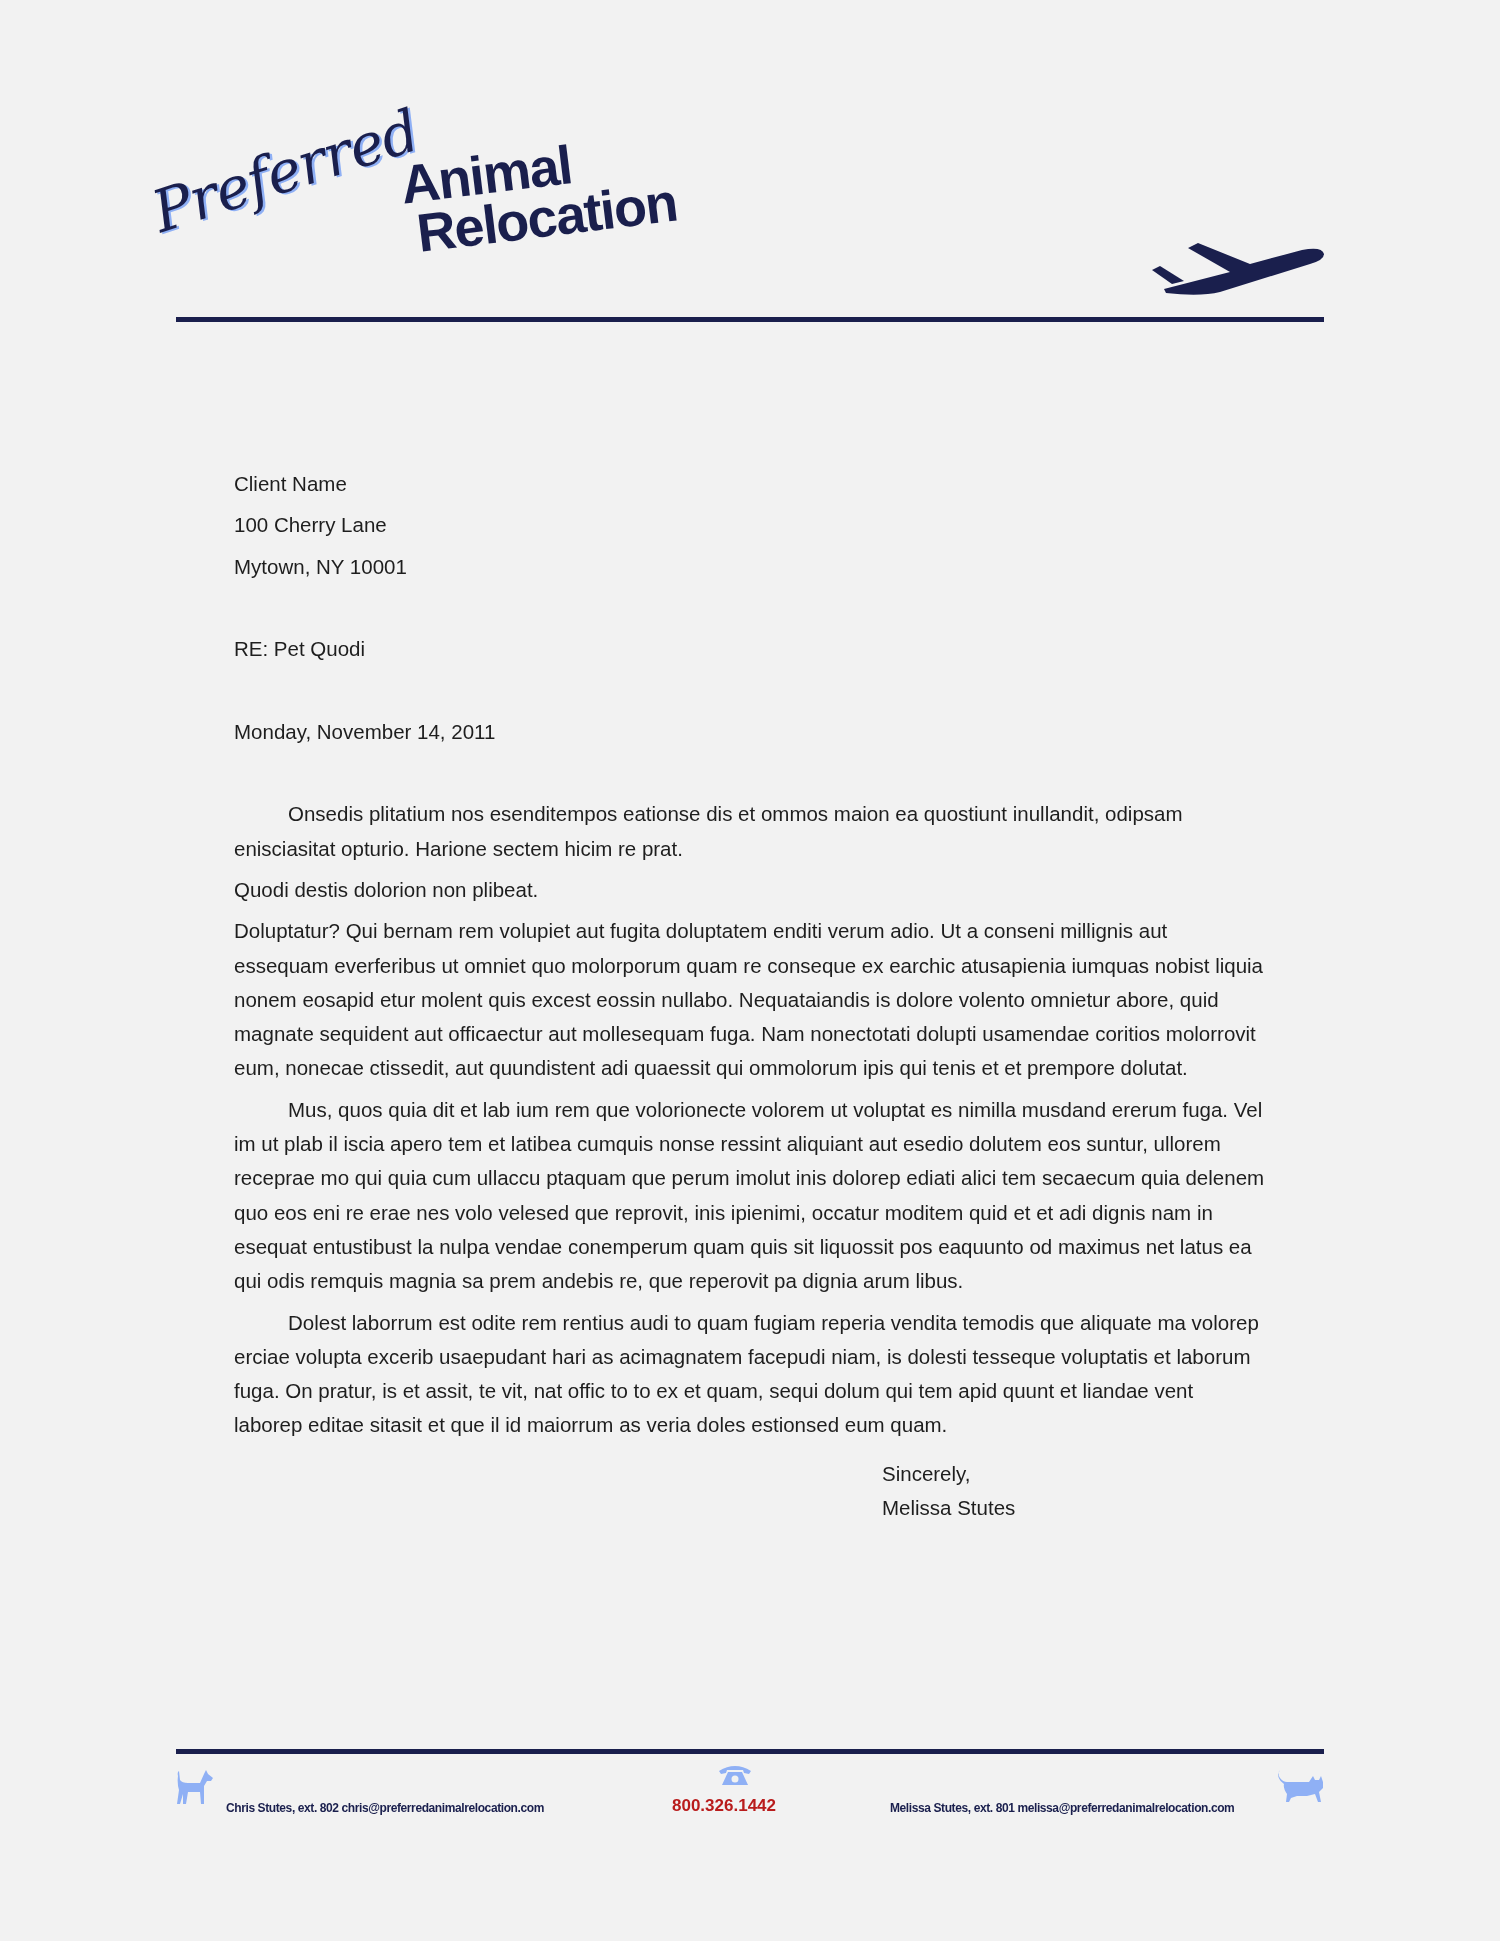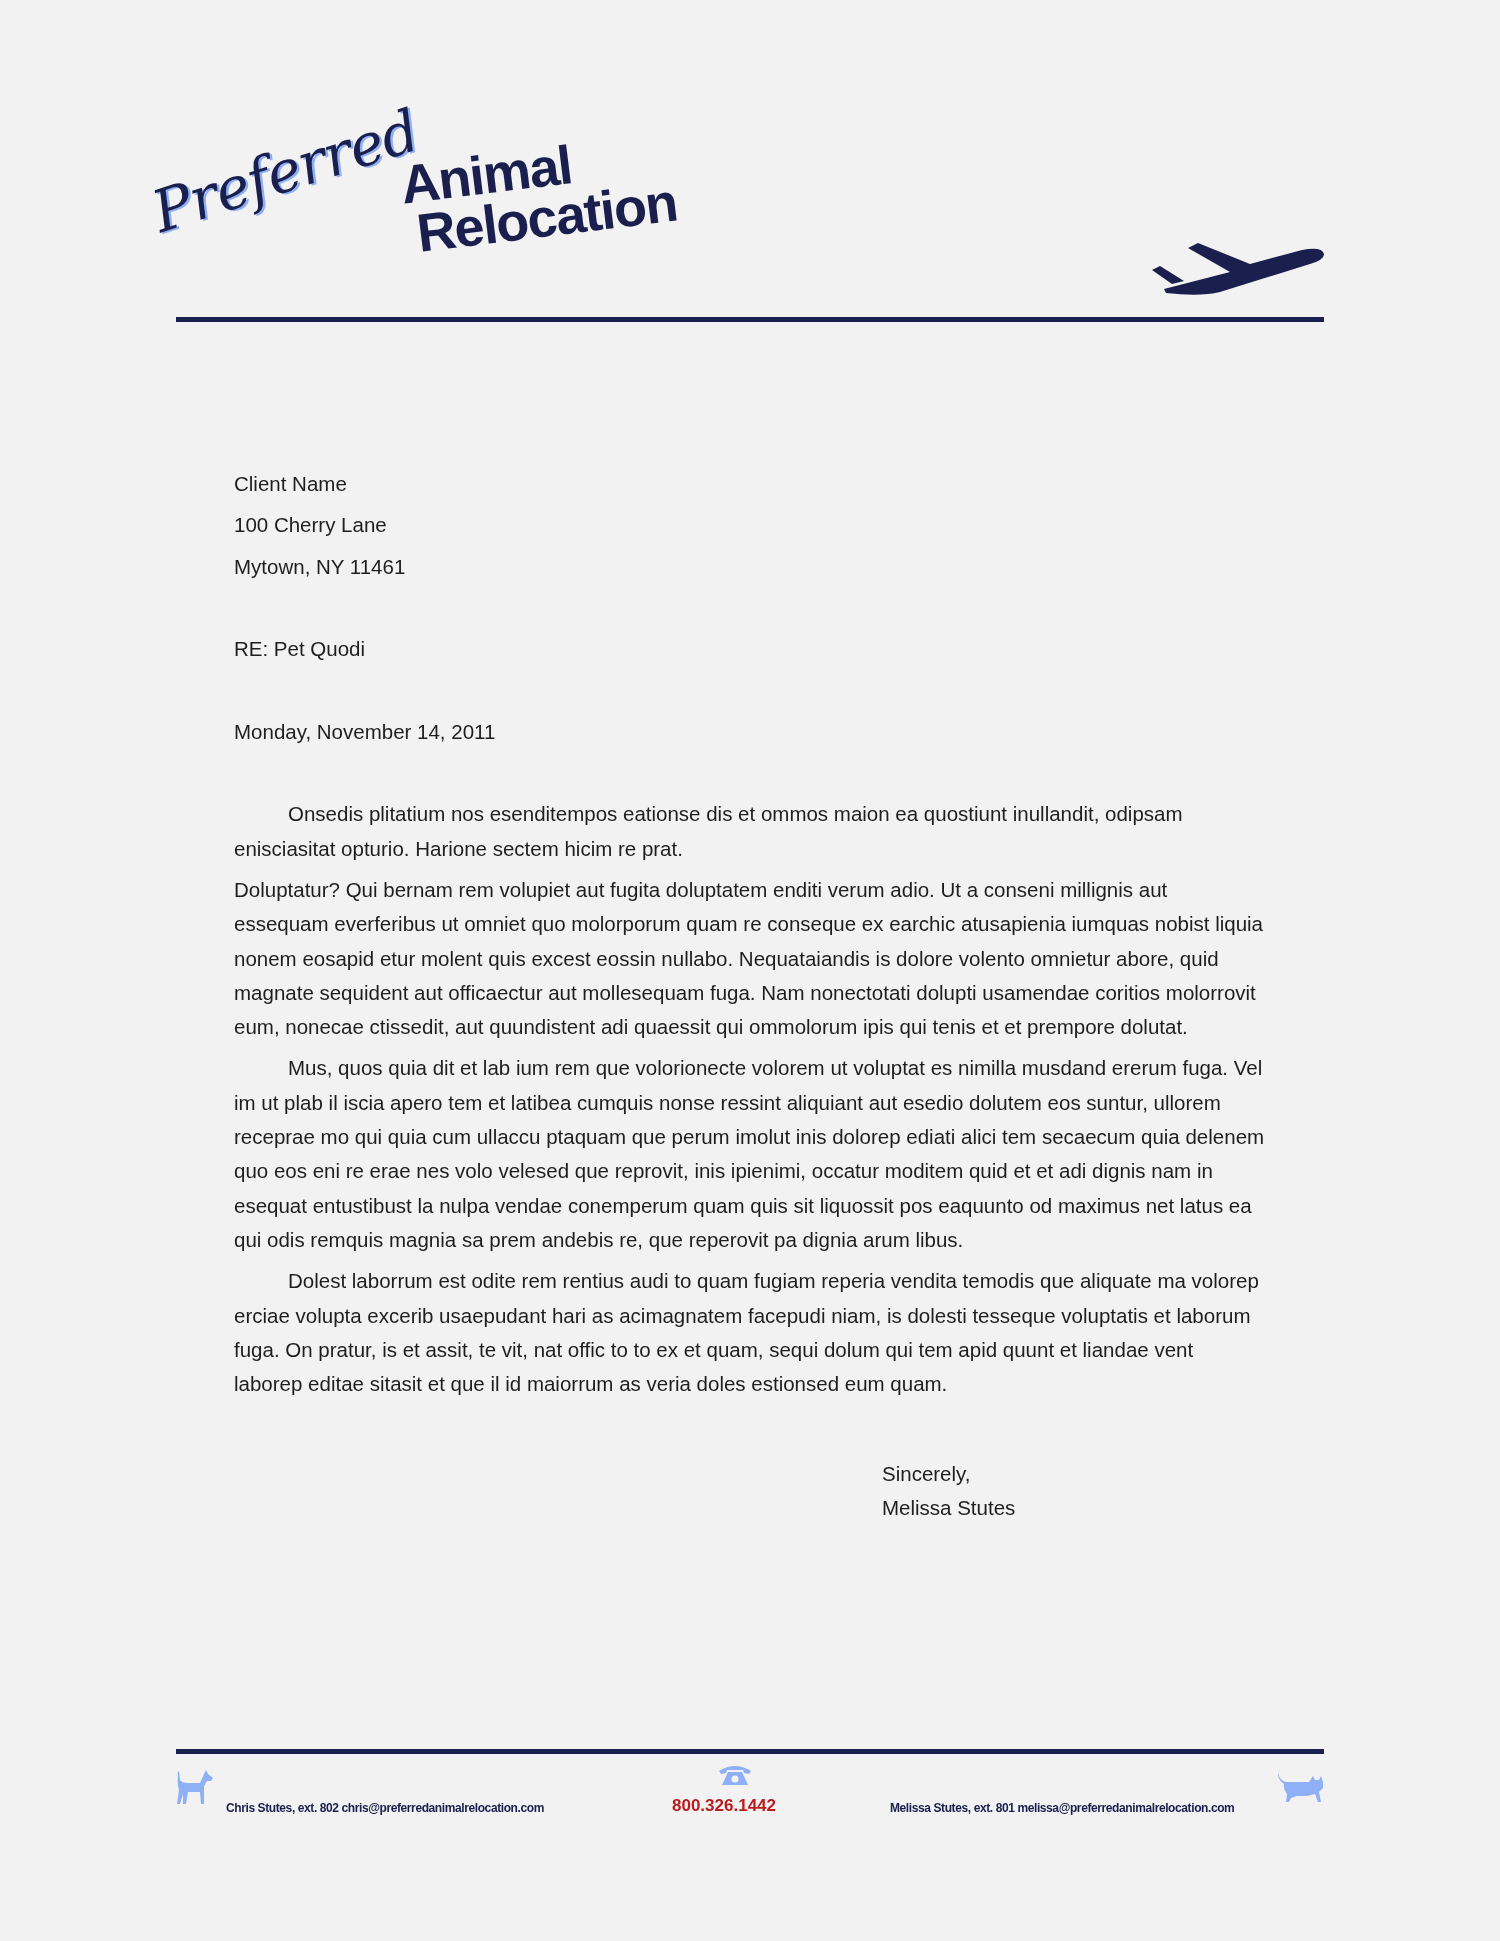--- a/index.html
+++ b/index.html
@@ -52,27 +52,28 @@
 </div>
 <svg class="abs plane" viewBox="0 0 175 64">
   <path fill="#1a1f4d" d="M2 34 L10 30 L34 45 L22 48 Z"></path>
   <path fill="#1a1f4d" d="M38 12 L48 7 L100 28 L152 14 Q172 10 174 18 Q174 24 160 28 L70 56 Q50 61 16 57 L14 53 L80 36 Z"></path>
 </svg>
 <div class="abs rule top"></div>
 
 <div class="abs letter">
   <p>Client Name</p>
   <p>100 Cherry Lane</p>
-  <p>Mytown, NY 11461</p>
+  <p>Mytown, NY 10001</p>
   <div class="gap"></div>
   <p>RE: Pet Quodi</p>
   <div class="gap"></div>
   <p>Monday, November 14, 2011</p>
   <div class="gap"></div>
   <p class="indent">Onsedis plitatium nos esenditempos eationse dis et ommos maion ea quostiunt inullandit, odipsam enisciasitat opturio. Harione sectem hicim re prat.</p>
+  <p>Quodi destis dolorion non plibeat.</p>
   <p>Doluptatur? Qui bernam rem volupiet aut fugita doluptatem enditi verum adio. Ut a conseni millignis aut essequam everferibus ut omniet quo molorporum quam re conseque ex earchic atusapienia iumquas nobist liquia nonem eosapid etur molent quis excest eossin nullabo. Nequataiandis is dolore volento omnietur abore, quid magnate sequident aut officaectur aut mollesequam fuga. Nam nonectotati dolupti usamendae coritios molorrovit eum, nonecae ctissedit, aut quundistent adi quaessit qui ommolorum ipis qui tenis et et prempore dolutat.</p>
   <p class="indent">Mus, quos quia dit et lab ium rem que volorionecte volorem ut voluptat es nimilla musdand ererum fuga. Vel im ut plab il iscia apero tem et latibea cumquis nonse ressint aliquiant aut esedio dolutem eos suntur, ullorem receprae mo qui quia cum ullaccu ptaquam que perum imolut inis dolorep ediati alici tem secaecum quia delenem quo eos eni re erae nes volo velesed que reprovit, inis ipienimi, occatur moditem quid et et adi dignis nam in esequat entustibust la nulpa vendae conemperum quam quis sit liquossit pos eaquunto od maximus net latus ea qui odis remquis magnia sa prem andebis re, que reperovit pa dignia arum libus.</p>
   <p class="indent">Dolest laborrum est odite rem rentius audi to quam fugiam reperia vendita temodis que aliquate ma volorep erciae volupta excerib usaepudant hari as acimagnatem facepudi niam, is dolesti tesseque voluptatis et laborum fuga. On pratur, is et assit, te vit, nat offic to to ex et quam, sequi dolum qui tem apid quunt et liandae vent laborep editae sitasit et que il id maiorrum as veria doles estionsed eum quam.</p>
 </div>
 
 <div class="abs sign">
   <div>Sincerely,</div>
   <div>Melissa Stutes</div>
 </div>
 

